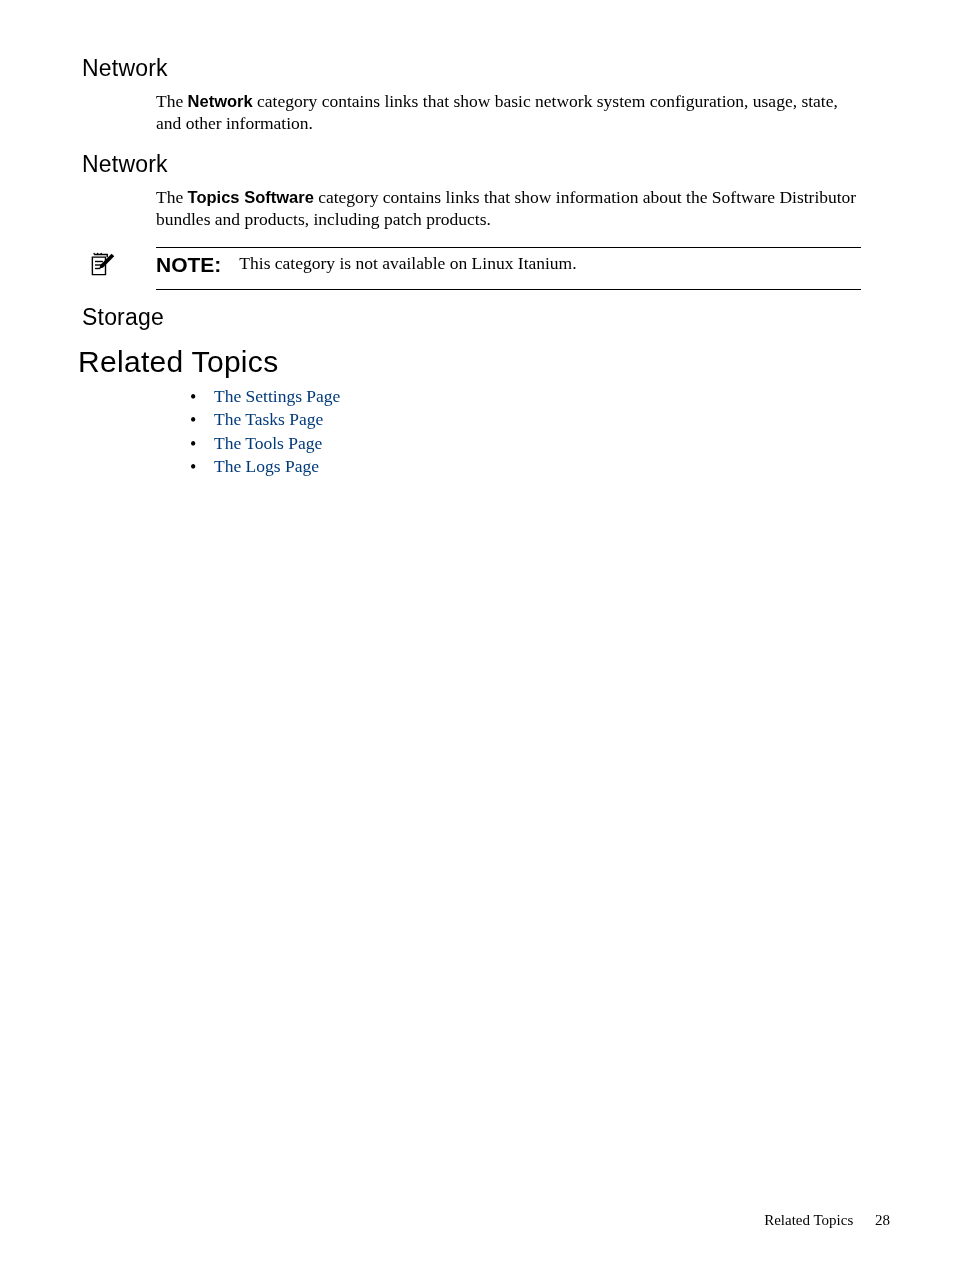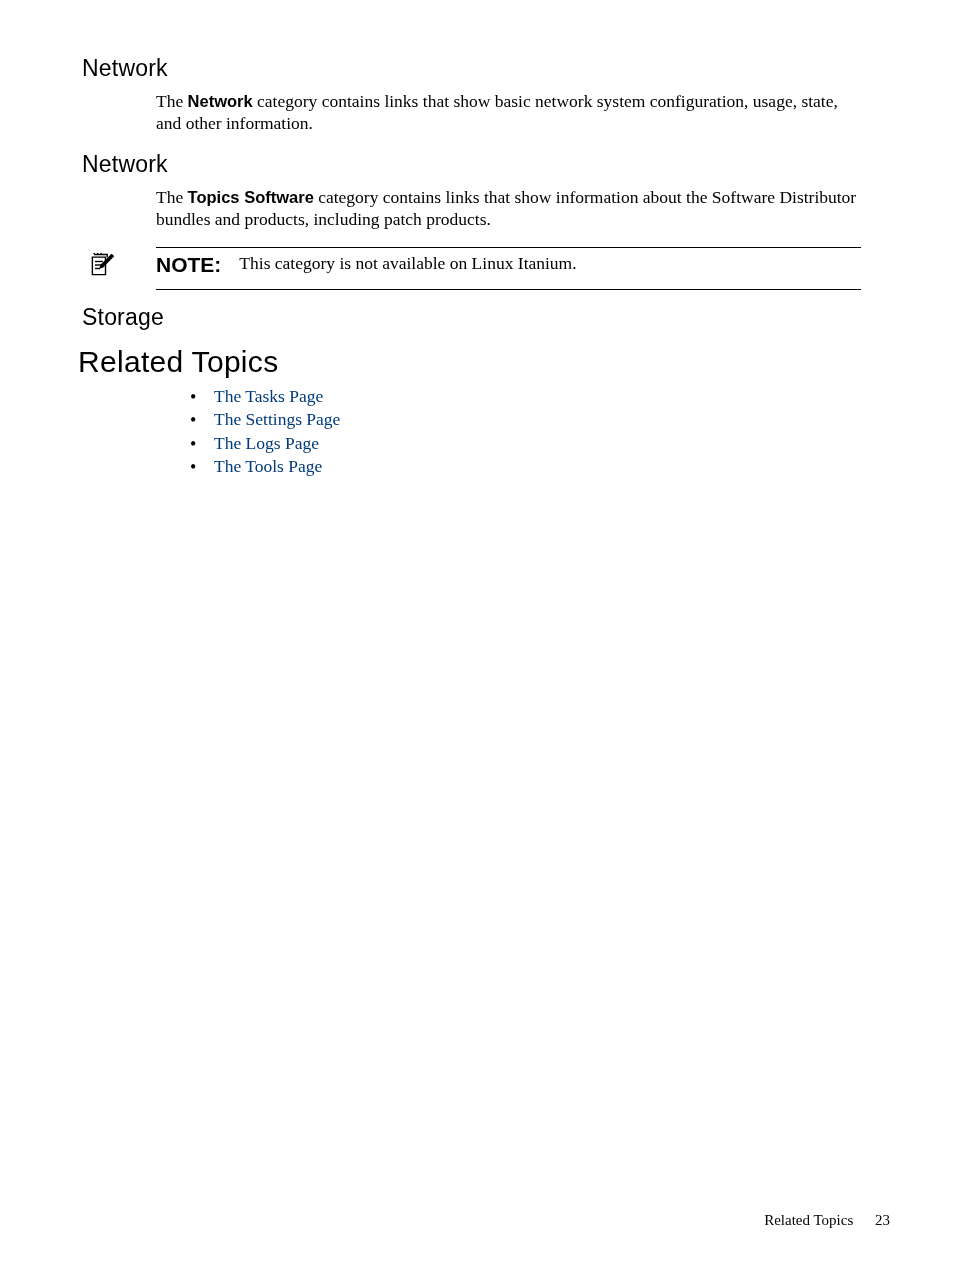--- a/index.html
+++ b/index.html
@@ -138,24 +138,24 @@
         <span>This category is not available on Linux Itanium.</span>
       </div>
     </div>
     <hr class="note-rule-bottom">
   </div>
 
   <div class="heading-medium">Storage</div>
 
   <div class="heading-large">Related Topics</div>
   <ul class="links">
+    <li><span class="link">The Settings Page</span></li>
     <li><span class="link">The Tasks Page</span></li>
-    <li><span class="link">The Settings Page</span></li>
+    <li><span class="link">The Tools Page</span></li>
     <li><span class="link">The Logs Page</span></li>
-    <li><span class="link">The Tools Page</span></li>
   </ul>
 
 </div>
 
 <div class="footer">
   <span>Related Topics</span>
-  <span class="pn">23</span>
+  <span class="pn">28</span>
 </div>
 
 </body></html>

